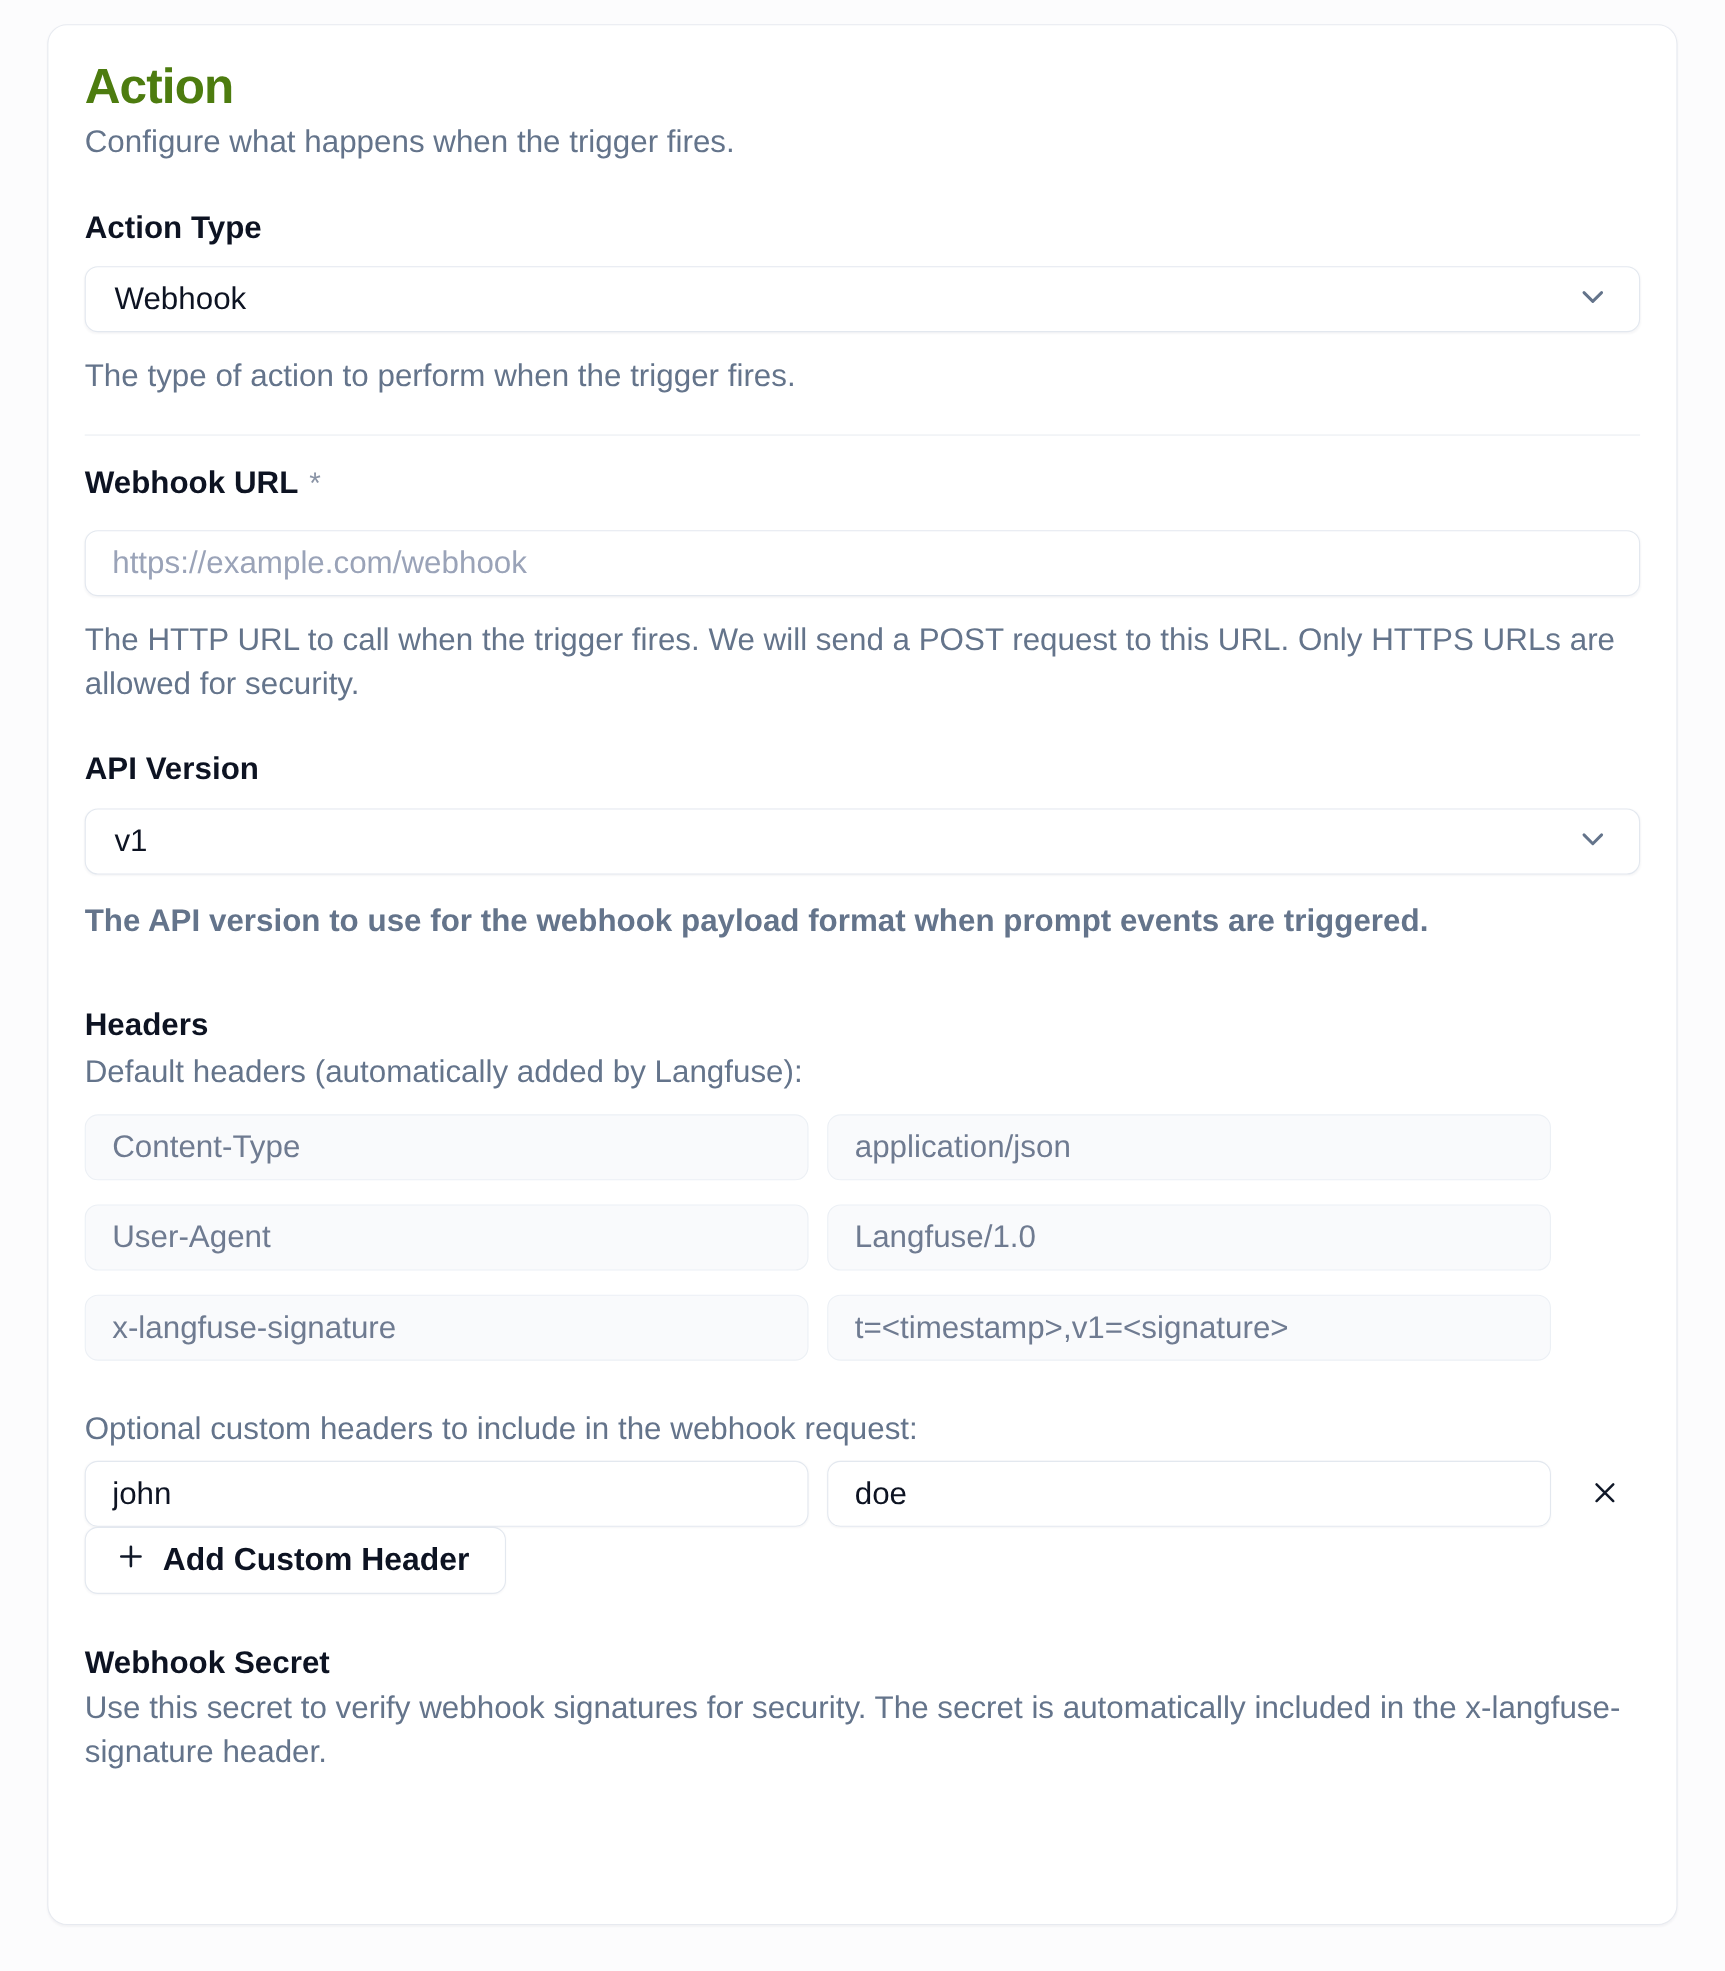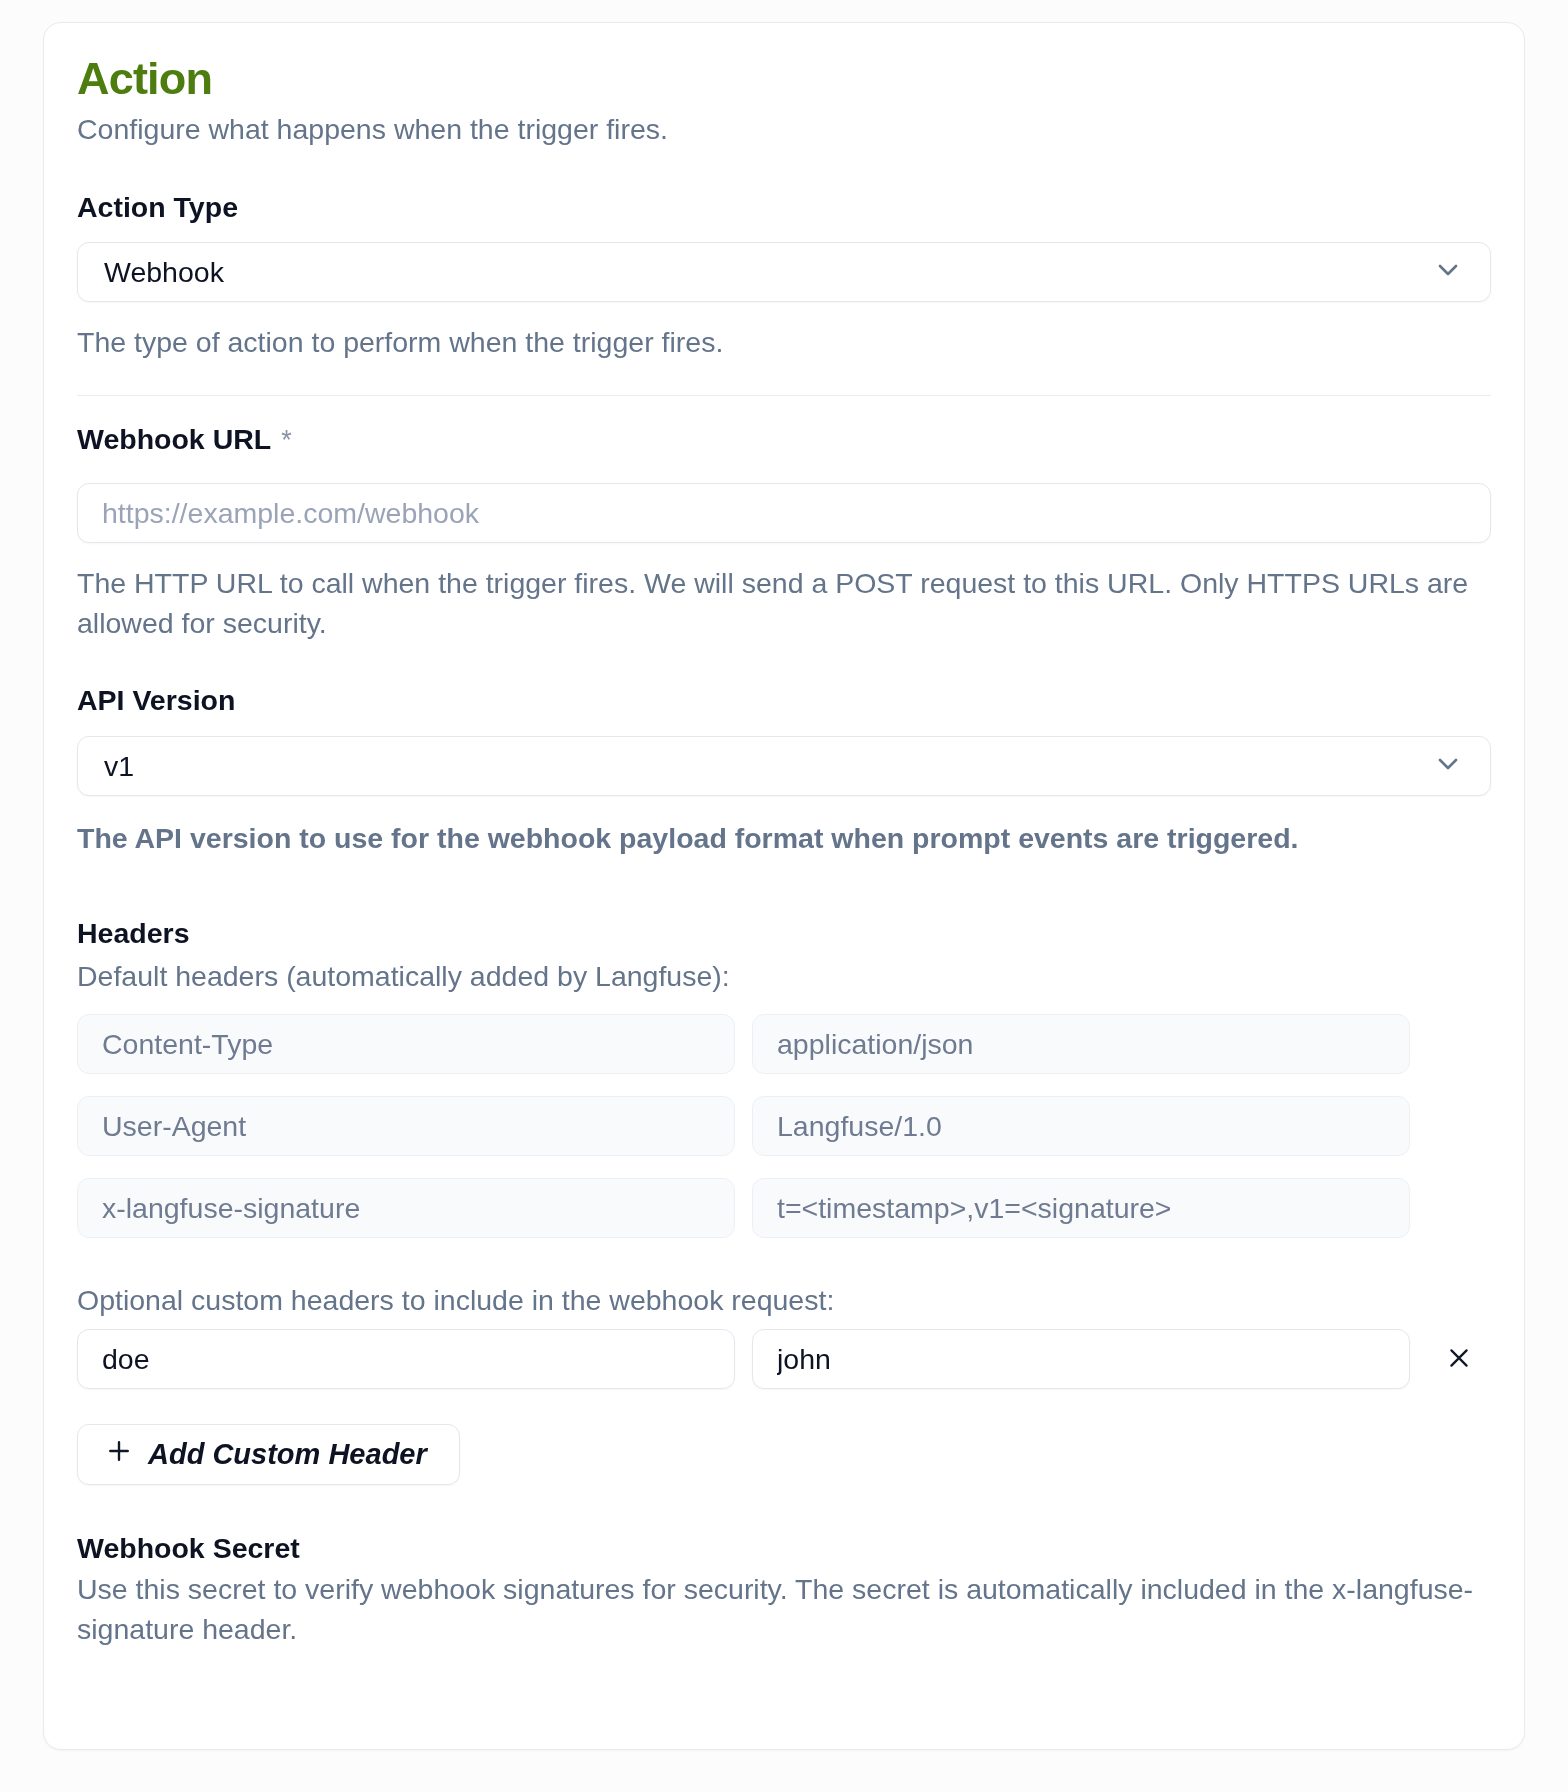--- a/index.html
+++ b/index.html
@@ -108,36 +108,34 @@
     border: none;
     background: transparent;
     display: flex;
     align-items: center;
     justify-content: center;
     cursor: pointer;
     border-radius: 10px;
     justify-self: center;
   }
   .add-btn {
-    margin-top: 35px;
     height: 61px;
     display: inline-flex;
     align-items: center;
     gap: 14px;
     padding: 0 32px 0 26px;
     background: #fff;
     border: 1.5px solid #e3e8ef;
     border-radius: 12px;
     font-family: "Liberation Sans", sans-serif;
     font-size: 29px;
     font-weight: 700;
     color: #0d1322;
     box-shadow: 0 1px 2px rgba(16,24,40,.04);
     cursor: pointer;
-    font-style: italic;
   }
   .secret-box {
     margin-top: 18px;
     height: 86px;
     background: #f8fafc;
     border: 1.5px solid #e8edf3;
     border-radius: 12px;
     display: flex;
     align-items: center;
     padding: 0 24px;
@@ -219,22 +217,22 @@
     <div class="hdr-row">
       <input class="muted-input" type="text" disabled="" value="x-langfuse-signature" style="">
       <input class="muted-input" type="text" disabled="" value="t=&lt;timestamp&gt;,v1=&lt;signature&gt;" style="">
       <span></span>
     </div>
   </div>
 
   <p class="helper mt-custom-caption">Optional custom headers to include in the webhook request:</p>
 
   <div class="hdr-row mt-custom-row">
+    <input class="text-input" type="text" value="john" style="">
     <input class="text-input" type="text" value="doe" style="">
-    <input class="text-input" type="text" value="john" style="">
     <button class="icon-btn">
       <span>
         <svg width="26" height="26" viewBox="0 0 24 24" fill="none">
             <path d="M5 5l14 14M19 5L5 19" stroke="#101828" stroke-width="2.1" stroke-linecap="round"></path>
           </svg>
       </span>
     </button>
   </div>
 
   <button class="add-btn">

